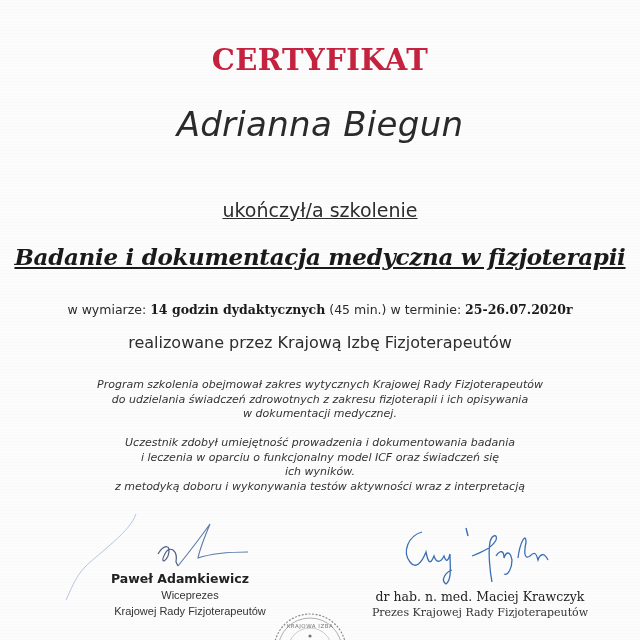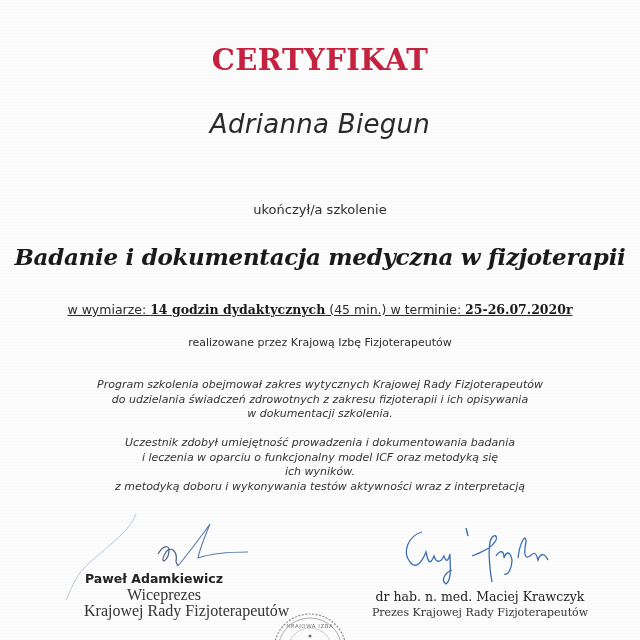--- a/index.html
+++ b/index.html
@@ -34,105 +34,106 @@
       font-weight: bold;
       font-size: 29px;
       letter-spacing: 0.5px;
       color: #c4223f;
       line-height: 44px;
     }
     .name {
       top: 107px;
       font-family: "DejaVu Sans", sans-serif;
       font-style: italic;
-      font-size: 26px;
+      font-size: 34px;
       color: #2a2a2a;
       line-height: 34px;
       letter-spacing: 0.3px;
     }
     .license {
       top: 166px;
       font-family: "DejaVu Sans", sans-serif;
       font-size: 13px;
       color: #2d2d2d;
       line-height: 18px;
     }
     .completed {
       top: 201px;
       font-family: "DejaVu Sans", sans-serif;
-      font-size: 13px;
+      font-size: 19px;
       color: #2d2d2d;
       line-height: 18px;
+      text-decoration: underline;
     }
     .course {
       top: 242px;
       font-family: "DejaVu Serif", "Liberation Serif", serif;
       font-style: italic;
       font-weight: bold;
       font-size: 23px;
       color: #1a1a1a;
       line-height: 30px;
       letter-spacing: -0.3px;
+      text-decoration: underline;
     }
     .scope {
       top: 301px;
       font-family: "DejaVu Sans", sans-serif;
       font-size: 12.5px;
       color: #2a2a2a;
       line-height: 18px;
-      text-decoration: underline;
     }
     .scope b {
       font-family: "DejaVu Serif", serif;
       font-weight: bold;
       color: #1a1a1a;
     }
     .organizer {
       top: 334px;
       font-family: "DejaVu Sans", sans-serif;
-      font-size: 11px;
+      font-size: 16px;
       color: #2d2d2d;
       line-height: 18px;
     }
     .para {
       font-family: "DejaVu Sans", sans-serif;
       font-style: italic;
       font-size: 11px;
       color: #333;
       line-height: 14.5px;
     }
     .para1 { top: 378px; }
     .para2 { top: 436px; }
     .para .line { display: block; }
 
     .sig {
       position: absolute;
       text-align: center;
       white-space: nowrap;
     }
     .sig-left {
-      left: 64px;
+      left: 90px;
       width: 180px;
       top: 570px;
     }
     .sig-right {
       left: 360px;
       width: 240px;
       top: 588px;
     }
     .sig-name-left {
       font-family: "DejaVu Sans", sans-serif;
       font-weight: bold;
       font-size: 12.5px;
       color: #222;
       line-height: 17px;
     }
     .sig-role-left {
-      font-family: Liberation Serif, serif;
-      font-size: 16px;
+      font-family: Liberation Sans, sans-serif;
+      font-size: 11px;
       color: #333;
       line-height: 16px;
       margin-left: 20px;
     }
     .sig-name-right {
       font-family: "DejaVu Serif", "Liberation Serif", serif;
       font-size: 12.5px;
       color: #222;
       line-height: 17px;
     }
@@ -180,26 +181,26 @@
 
   <div class="abs scope">
     <span>w wymiarze: </span><b>14 godzin dydaktycznych</b><span> (45 min.) w terminie: </span><b>25-26.07.2020r</b>
   </div>
 
   <div class="abs organizer">realizowane przez Krajową Izbę Fizjoterapeutów</div>
 
   <div class="abs para para1">
     <span class="line">Program szkolenia obejmował zakres wytycznych Krajowej Rady Fizjoterapeutów</span>
     <span class="line">do udzielania świadczeń zdrowotnych z zakresu fizjoterapii i ich opisywania</span>
-    <span class="line">w dokumentacji szkolenia.</span>
+    <span class="line">w dokumentacji medycznej.</span>
   </div>
 
   <div class="abs para para2">
     <span class="line">Uczestnik zdobył umiejętność prowadzenia i dokumentowania badania</span>
-    <span class="line">i leczenia w oparciu o funkcjonalny model ICF oraz metodyką się</span>
+    <span class="line">i leczenia w oparciu o funkcjonalny model ICF oraz świadczeń się</span>
     <span class="line">ich wyników.</span>
     <span class="line">z metodyką doboru i wykonywania testów aktywności wraz z interpretacją</span>
   </div>
 
   <svg class="signature-svg" style="left:60px; top:512px;" width="200" height="90" viewBox="0 0 200 90">
     <path d="M76 2 C 70 20, 40 40, 25 55 C 15 65, 10 80, 6 88" fill="none" stroke="#8fa8c8" stroke-width="0.8" opacity="0.8"></path>
     <path d="M98 42 C 104 32, 112 32, 108 44 C 104 52, 100 50, 106 40 C 110 34, 118 38, 116 50 L 118 54" fill="none" stroke="#4a5e80" stroke-width="1.2"></path>
     <path d="M118 54 C 126 44, 140 26, 150 12 C 145 24, 140 36, 138 46 C 150 42, 170 40, 188 40" fill="none" stroke="#5a7aa8" stroke-width="1.1"></path>
   </svg>
 

